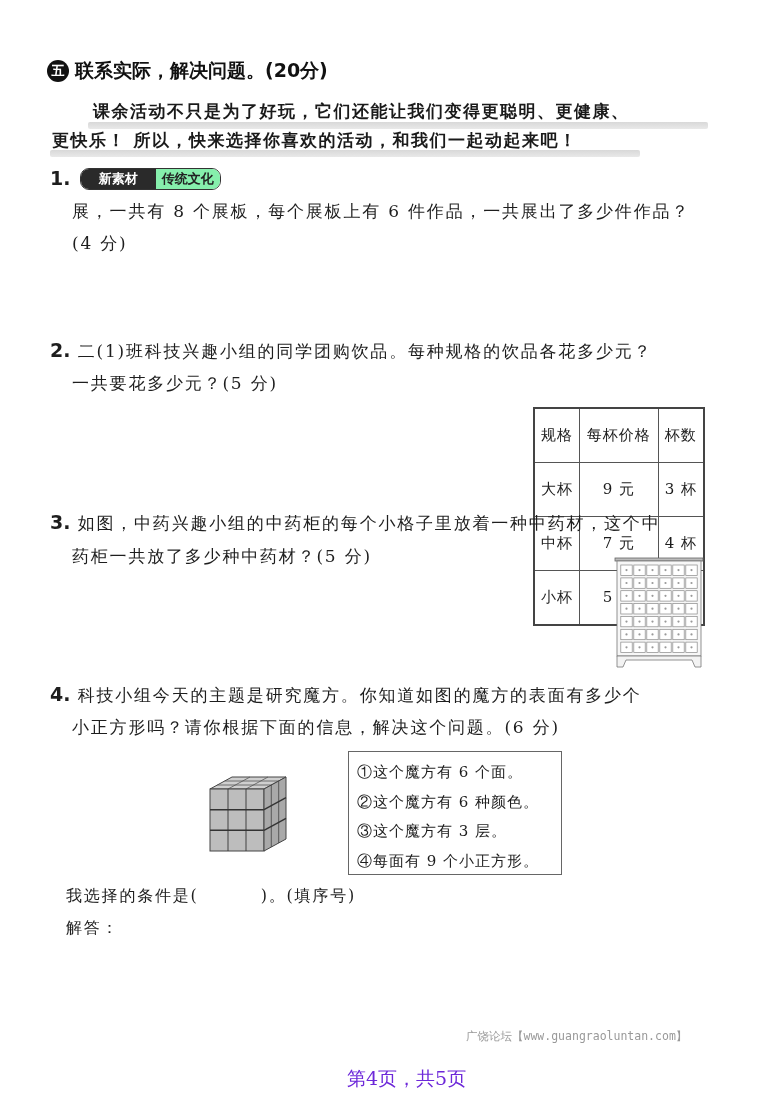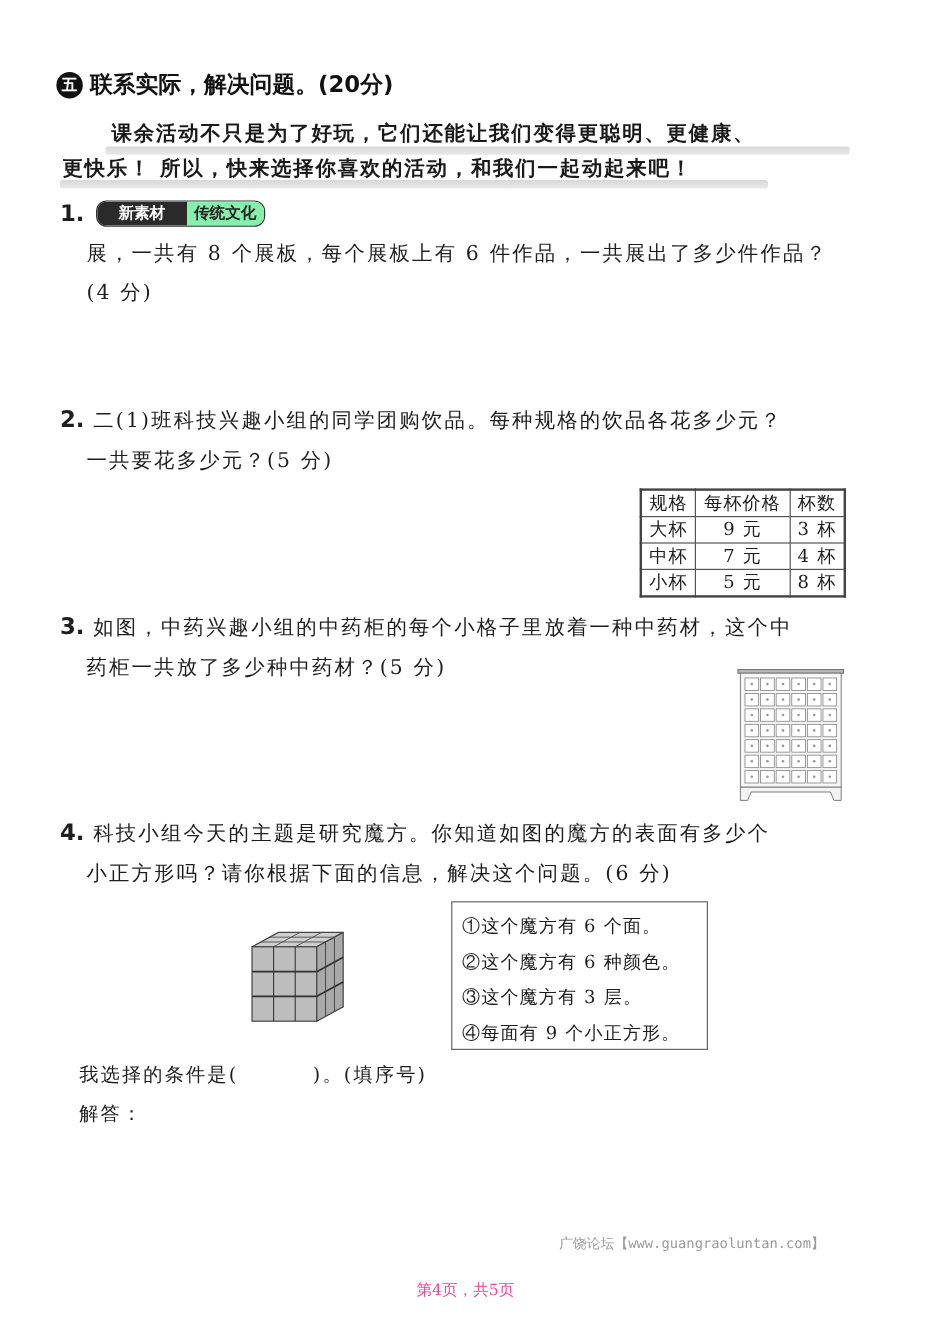--- a/index.html
+++ b/index.html
@@ -28,30 +28,30 @@
     display: inline-flex; align-items: center; border: 1.5px solid #333; border-radius: 9px; overflow: hidden;
     vertical-align: 2px; height: 20px; margin: 0 4px 0 2px;
     font-family: "DejaVu Sans", "Liberation Sans", sans-serif; letter-spacing: 0;
   }
   .badge-dark { background: #2a2a2a; color: #fff; font-size: 13px; font-weight: bold; padding: 0 18px; height: 100%; display: flex; align-items: center; }
   .badge-light { background: #86efac; color: #222; font-size: 13px; font-weight: bold; padding: 0 6px; height: 100%; display: flex; align-items: center; }
   table.price {
     border-collapse: collapse; font-size: 15px; letter-spacing: 1px;
   }
   table.price td {
-    border: 1px solid #555; height: 21px; padding: 0 5px; text-align: center; white-space: nowrap;
+    border: 1px solid #555; height: 21px; padding: 16px 5px; text-align: center; white-space: nowrap;
   }
   table.price { border: 2px solid #444; }
   .cabinet { left: 614px; top: 557px; width: 90px; height: 112px; }
   .info-box {
     left: 348px; top: 751px; width: 214px; height: 124px; border: 1.5px solid #666;
-    padding: 6px 0 0 8px; box-sizing: border-box; margin-left: 28px;
+    padding: 6px 0 0 8px; box-sizing: border-box;
   }
   .info-line { font-size: 15px; letter-spacing: 1px; height: 29.5px; line-height: 29.5px; white-space: nowrap; }
-  .footer-page { font-family: "DejaVu Serif", serif; font-size: 13px; color: #ec4899; }
+  .footer-page { font-family: "DejaVu Serif", serif; font-size: 19px; color: #6d28d9; }
   .footer-site { font-family: "DejaVu Sans Mono", "Liberation Mono", monospace; font-size: 11.5px; color: #999; }
 </style>
 </head>
 <body>
 
 <div class="abs section-title">
   <span class="num-circle">五</span>
   <span>联系实际，解决问题。(20分)</span>
 </div>
 

